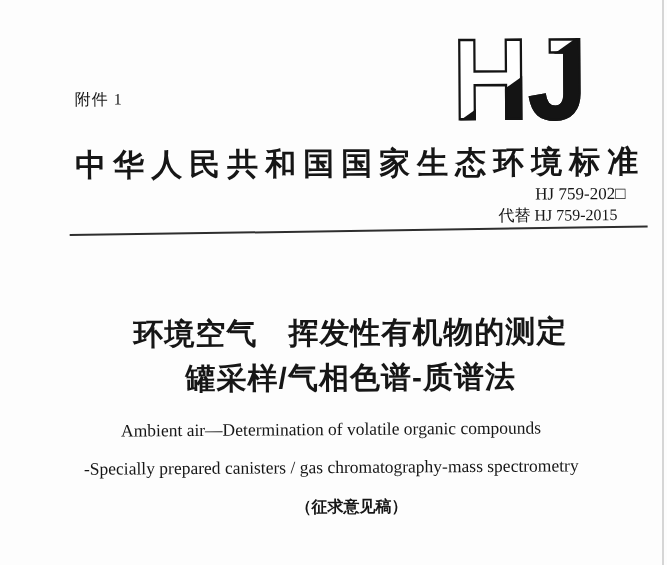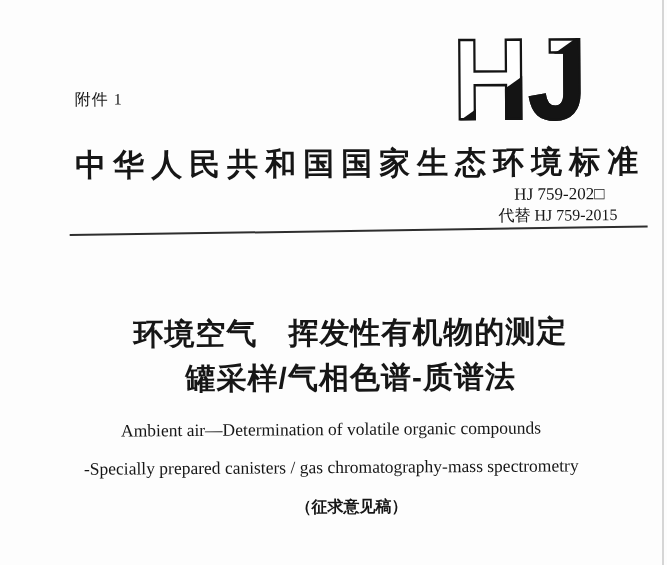--- a/index.html
+++ b/index.html
@@ -43,21 +43,21 @@
     top: 143px;
     margin: 0;
     font-size: 31px;
     font-weight: 700;
     letter-spacing: 7px;
     white-space: nowrap;
     font-family: "Liberation Serif", "DejaVu Serif", serif;
   }
   .std-num {
     position: absolute;
-    right: 62px;
+    right: 41px;
     top: 186px;
     font-size: 17px;
     text-align: right;
     white-space: pre;
   }
   .replaces {
     position: absolute;
     right: 49px;
     top: 207px;
     font-size: 16px;

